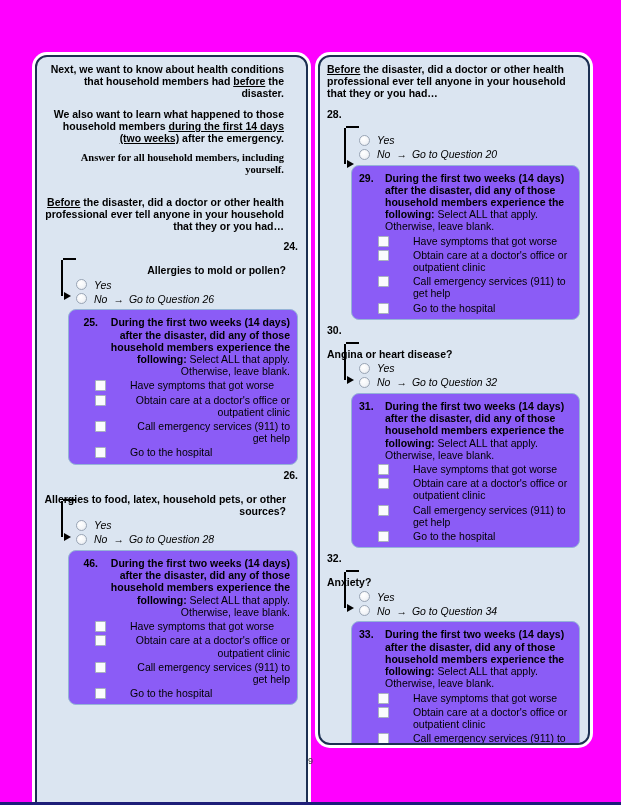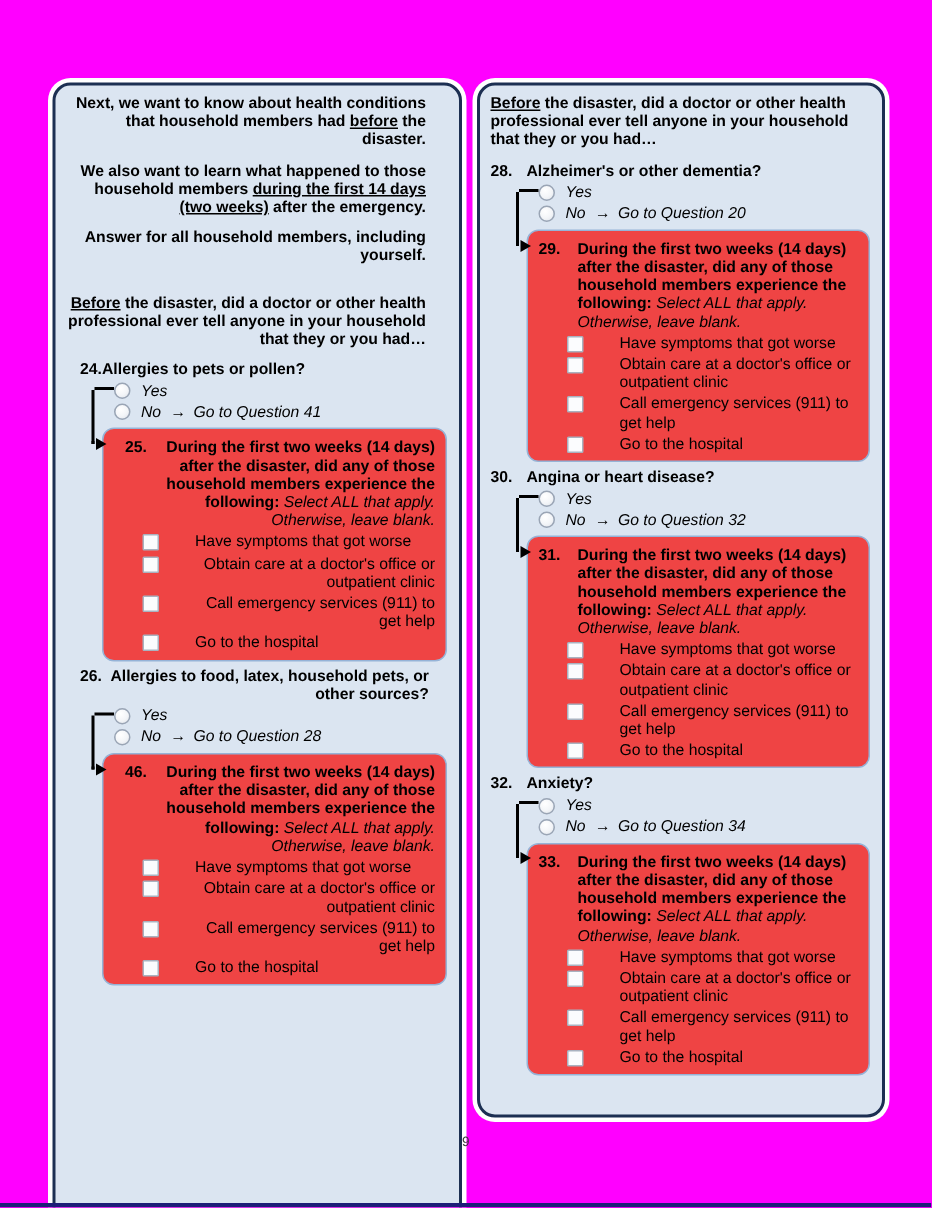--- a/index.html
+++ b/index.html
@@ -16,50 +16,50 @@
     border: 2px solid #1C2F52;
     border-radius: 12px;
     box-shadow: 0 0 0 3px #FFFFFF;
     padding: 6px 8px 6px 7px;
     overflow: hidden;
   }
   .panel.left  { left: 35px;  width: 273px; height: 767px; text-align: right; }
   .panel.right { left: 318px; width: 272px; height: 690px; }
 
   .para { font-weight: bold; margin: 0 14px 8px 0; }
-  .para.gap-after { margin-bottom: 19px; }
+  .para.gap-after { margin-bottom: 19px; font-family: Liberation Serif, serif; }
   .u { text-decoration: underline; }
 
   .question { position: relative; margin-bottom: 4px; }
-  .q-row { display: flex; margin-bottom: 2px; }
+  .q-row { display: flex; margin-bottom: 2px; flex-direction: column; }
   .q-num { flex: 0 0 24px; font-weight: bold; }
   .q-text { font-weight: bold; padding-right: 12px; }
 
   .options { padding-left: 32px; font-style: italic; }
   .option { display: flex; align-items: center; height: 13px; margin-bottom: 1px; }
   .radio {
     flex: 0 0 11px; width: 11px; height: 11px; border-radius: 50%;
     border: 1px solid #9AA5B5; margin-right: 7px;
     background: radial-gradient(circle at 38% 32%, #ffffff 0%, #f3f5f8 55%, #dde2e9 100%);
   }
   .goto-arrow { margin: 0 5px 0 6px; }
 
   .sub-box {
     margin-left: 24px; margin-top: 4px;
-    background: #ef4444;
+    background: #8b5cf6;
     border: 1.5px solid #95B3D7;
     border-radius: 8px;
     padding: 6px 7px 5px 7px;
     display: flex;
   }
   .sub-num { flex: 0 0 22px; margin-right: 4px; font-weight: bold; }
   .sub-content { flex: 1; min-width: 0; }
   .sub-prompt { margin-bottom: 1px; }
   .sub-prompt .b { font-weight: bold; }
-  .sub-prompt .it { font-style: italic; }
+  .sub-prompt .it { }
   .check-item { display: flex; margin-left: -7px; margin-top: 2px; gap: 18px; }
   .checkbox {
     flex: 0 0 11px; width: 11px; height: 11px;
     border: 1px solid #A9B2C0; background: #FBFCFE;
     border-radius: 1px; margin-right: 6px; margin-top: 1px;
   }
 
   .connector {
     position: absolute; left: 17px; width: 2px;
     border-left: 2px solid #000; border-bottom: 2px solid #000;
@@ -99,32 +99,32 @@
     <p class="para"><span>We also want to learn what happened to those household members </span><span class="u">during the first 14 days (two weeks)</span><span> after the emergency.</span></p>
 
     <p class="para gap-after"><span>Answer for all household members, including yourself.</span></p>
 
     <p class="para"><span class="u">Before</span><span> the disaster, did a doctor or other health professional ever tell anyone in your household that they or you had…</span></p>
 
     <section class="question l1">
       <div class="connector"></div>
       <div class="q-row">
         <span class="q-num">24.</span>
-        <span class="q-text">Allergies to pets or pollen?</span>
-      </div>
-      <div class="options">
-        <div class="option">
-          <span class="radio"></span>
-          <span>Yes</span>
-        </div>
-        <div class="option">
-          <span class="radio"></span>
-          <span>No</span>
-          <span class="goto-arrow">→</span>
-          <span>Go to Question 41</span>
+        <span class="q-text">Allergies to mold or pollen?</span>
+      </div>
+      <div class="options">
+        <div class="option">
+          <span class="radio"></span>
+          <span>Yes</span>
+        </div>
+        <div class="option">
+          <span class="radio"></span>
+          <span>No</span>
+          <span class="goto-arrow">→</span>
+          <span>Go to Question 26</span>
         </div>
       </div>
       <div class="sub-box">
         <span class="sub-num">25.</span>
         <div class="sub-content">
           <div class="sub-prompt"><span class="b">During the first two weeks (14 days) after the disaster, did any of those household members experience the following:</span> <span class="it">Select ALL that apply. Otherwise, leave blank.</span></div>
           <div class="check-item">
             <span class="checkbox"></span>
             <span>Have symptoms that got worse</span>
           </div>
@@ -189,21 +189,20 @@
   </div>
 
   <div class="panel right">
 
     <p class="para"><span class="u">Before</span><span> the disaster, did a doctor or other health professional ever tell anyone in your household that they or you had…</span></p>
 
     <section class="question l1">
       <div class="connector"></div>
       <div class="q-row">
         <span class="q-num">28.</span>
-        <span class="q-text">Alzheimer's or other dementia?</span>
       </div>
       <div class="options">
         <div class="option">
           <span class="radio"></span>
           <span>Yes</span>
         </div>
         <div class="option">
           <span class="radio"></span>
           <span>No</span>
           <span class="goto-arrow">→</span>

